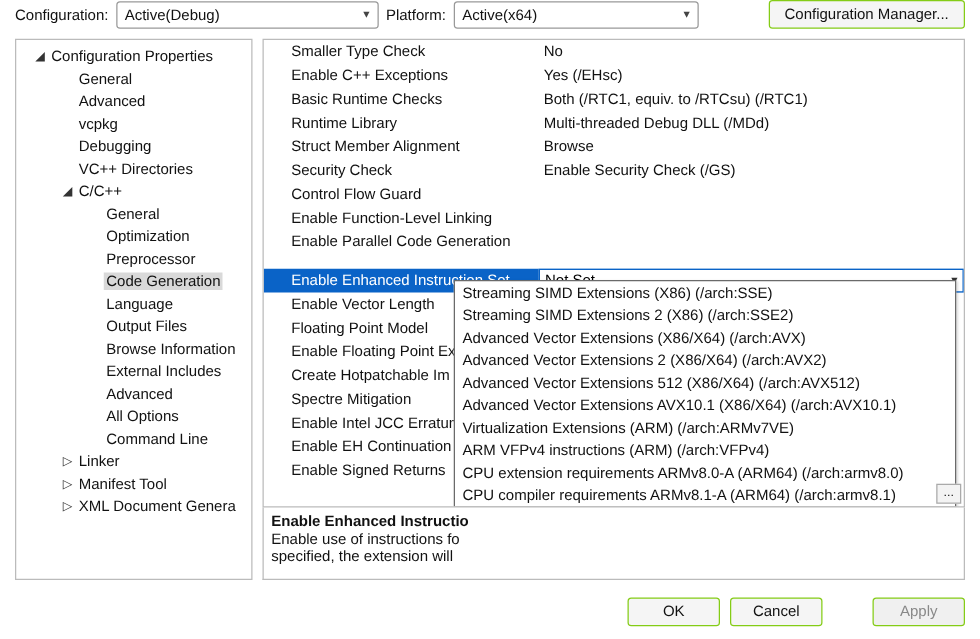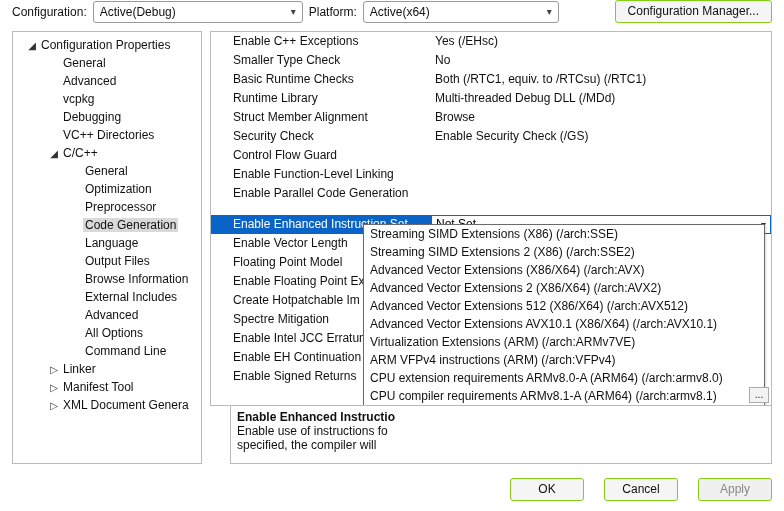--- a/index.html
+++ b/index.html
@@ -27,21 +27,21 @@
     background: #fff;
   }
   .combo .chev { font-size: 10px; color: #444; margin-left: 4px; }
   .btn {
     border: 1px solid #84cc16; border-radius: 3px;
     background: #f5f5f5;
     height: 23px; line-height: 21px;
     padding: 0 12px;
     cursor: default; white-space: nowrap;
   }
-  .btn.disabled { color: #888; background: #f0f0f0; }
+  .btn.disabled { color: #888; background: #f0f0f0; margin-left: 32px; }
   .main {
     flex: 1 1 auto;
     display: flex;
     padding: 0 12px 6px 12px;
     gap: 8px;
     min-height: 0;
   }
   .tree-pane {
     width: 190px;
     border: 1px solid #bbb;
@@ -107,26 +107,25 @@
   .dropdown .opt {
     height: 18px; line-height: 18px;
     padding: 0 6px; white-space: nowrap; overflow: hidden; text-overflow: ellipsis;
   }
   .desc-pane {
     border: 1px solid #bbb;
     border-top: none;
     height: 58px;
     padding: 4px 6px;
     overflow: hidden;
-    margin-left: 20px;
   }
   .desc-pane .title { font-weight: bold; }
   .buttons {
     display: flex; justify-content: flex-end;
-    padding: 8px 12px 10px 12px; gap: 20px;
+    padding: 8px 12px 10px 12px; gap: 8px;
     align-items: center;
   }
   .buttons .btn { width: 74px; text-align: center; }
   .buttons .filler { flex: 1; }
   .more-btn {
     position: absolute;
     right: 2px; bottom: 2px;
     width: 20px; height: 16px;
     border: 1px solid #aaa;
     font-size: 10px; line-height: 14px; text-align: center;
@@ -291,26 +290,26 @@
             </ul>
 
         </ul>
       </div>
     </div>
 
     <div class="right-pane">
       <div class="grid-wrap">
         <div class="prop-grid" id="propgrid">
             <div class="prop-row">
+              <div class="k">Smaller Type Check</div>
+              <div class="v">No</div>
+            </div>
+            <div class="prop-row">
               <div class="k">Enable C++ Exceptions</div>
               <div class="v">Yes (/EHsc)</div>
-            </div>
-            <div class="prop-row">
-              <div class="k">Smaller Type Check</div>
-              <div class="v">No</div>
             </div>
             <div class="prop-row">
               <div class="k">Basic Runtime Checks</div>
               <div class="v">Both (/RTC1, equiv. to /RTCsu) (/RTC1)</div>
             </div>
             <div class="prop-row">
               <div class="k">Runtime Library</div>
               <div class="v">Multi-threaded Debug DLL (/MDd)</div>
             </div>
             <div class="prop-row">
@@ -384,21 +383,21 @@
             <div class="opt">Virtualization Extensions (ARM) (/arch:ARMv7VE)</div>
             <div class="opt">ARM VFPv4 instructions (ARM) (/arch:VFPv4)</div>
             <div class="opt">CPU extension requirements ARMv8.0-A (ARM64) (/arch:armv8.0)</div>
             <div class="opt">CPU compiler requirements ARMv8.1-A (ARM64) (/arch:armv8.1)</div>
           </div>
         <div class="more-btn">...</div>
       </div>
       <div class="desc-pane">
         <div class="title">Enable Enhanced Instructio</div>
         <div>Enable use of instructions fo</div>
-        <div>specified, the compiler will</div>
+        <div>specified, the extension will</div>
       </div>
     </div>
   </div>
 
   <div class="buttons">
     <div class="filler"></div>
     <div class="btn">OK</div>
     <div class="btn">Cancel</div>
     <div class="btn disabled">Apply</div>
   </div>

